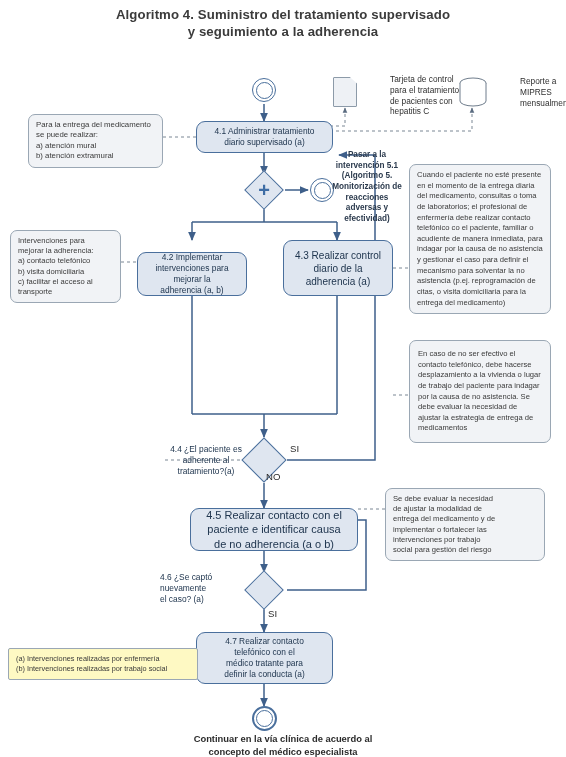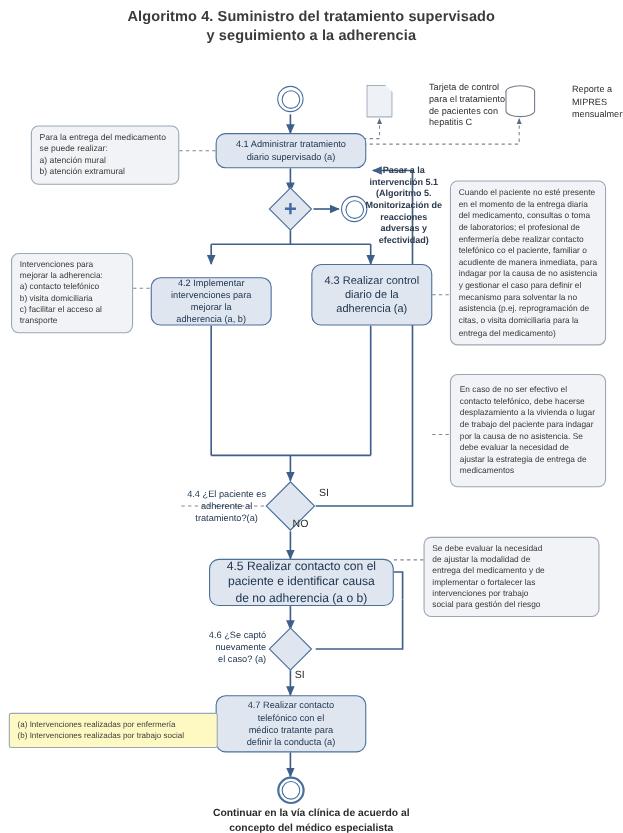--- a/index.html
+++ b/index.html
@@ -214,21 +214,21 @@
 de no adherencia (a o b)</div>
 
   <div class="abs note" style="left:385px;top:488px;width:160px;font-size:7.6px;">Se debe evaluar la necesidad
 de ajustar la modalidad de
 entrega del medicamento y de
 implementar o fortalecer las
 intervenciones por trabajo
 social para gestión del riesgo</div>
 
   <div class="abs diamond" style="left:250px;top:576px;width:28px;height:28px;"></div>
-  <div class="abs" style="left:160px;top:572px;width:82px;text-align:right;font-size:8.4px;line-height:1.3;white-space:pre-line;color:#20364f;">4.6 ¿Se captó
+  <div class="abs" style="left:160px;top:572px;width:82px;text-align:left;font-size:8.4px;line-height:1.3;white-space:pre-line;color:#20364f;">4.6 ¿Se captó
 nuevamente
 el caso? (a)</div>
   <div class="abs flowlbl" style="left:268px;top:608px;">SI</div>
 
   <div class="abs task" style="left:196px;top:632px;width:137px;height:52px;font-size:8.4px;white-space:pre-line;">4.7 Realizar contacto
 telefónico con el
 médico tratante para
 definir la conducta (a)</div>
 
   <div class="abs note plain" style="left:8px;top:648px;width:190px;font-size:7.3px;border-radius:2px;">(a) Intervenciones realizadas por enfermería

